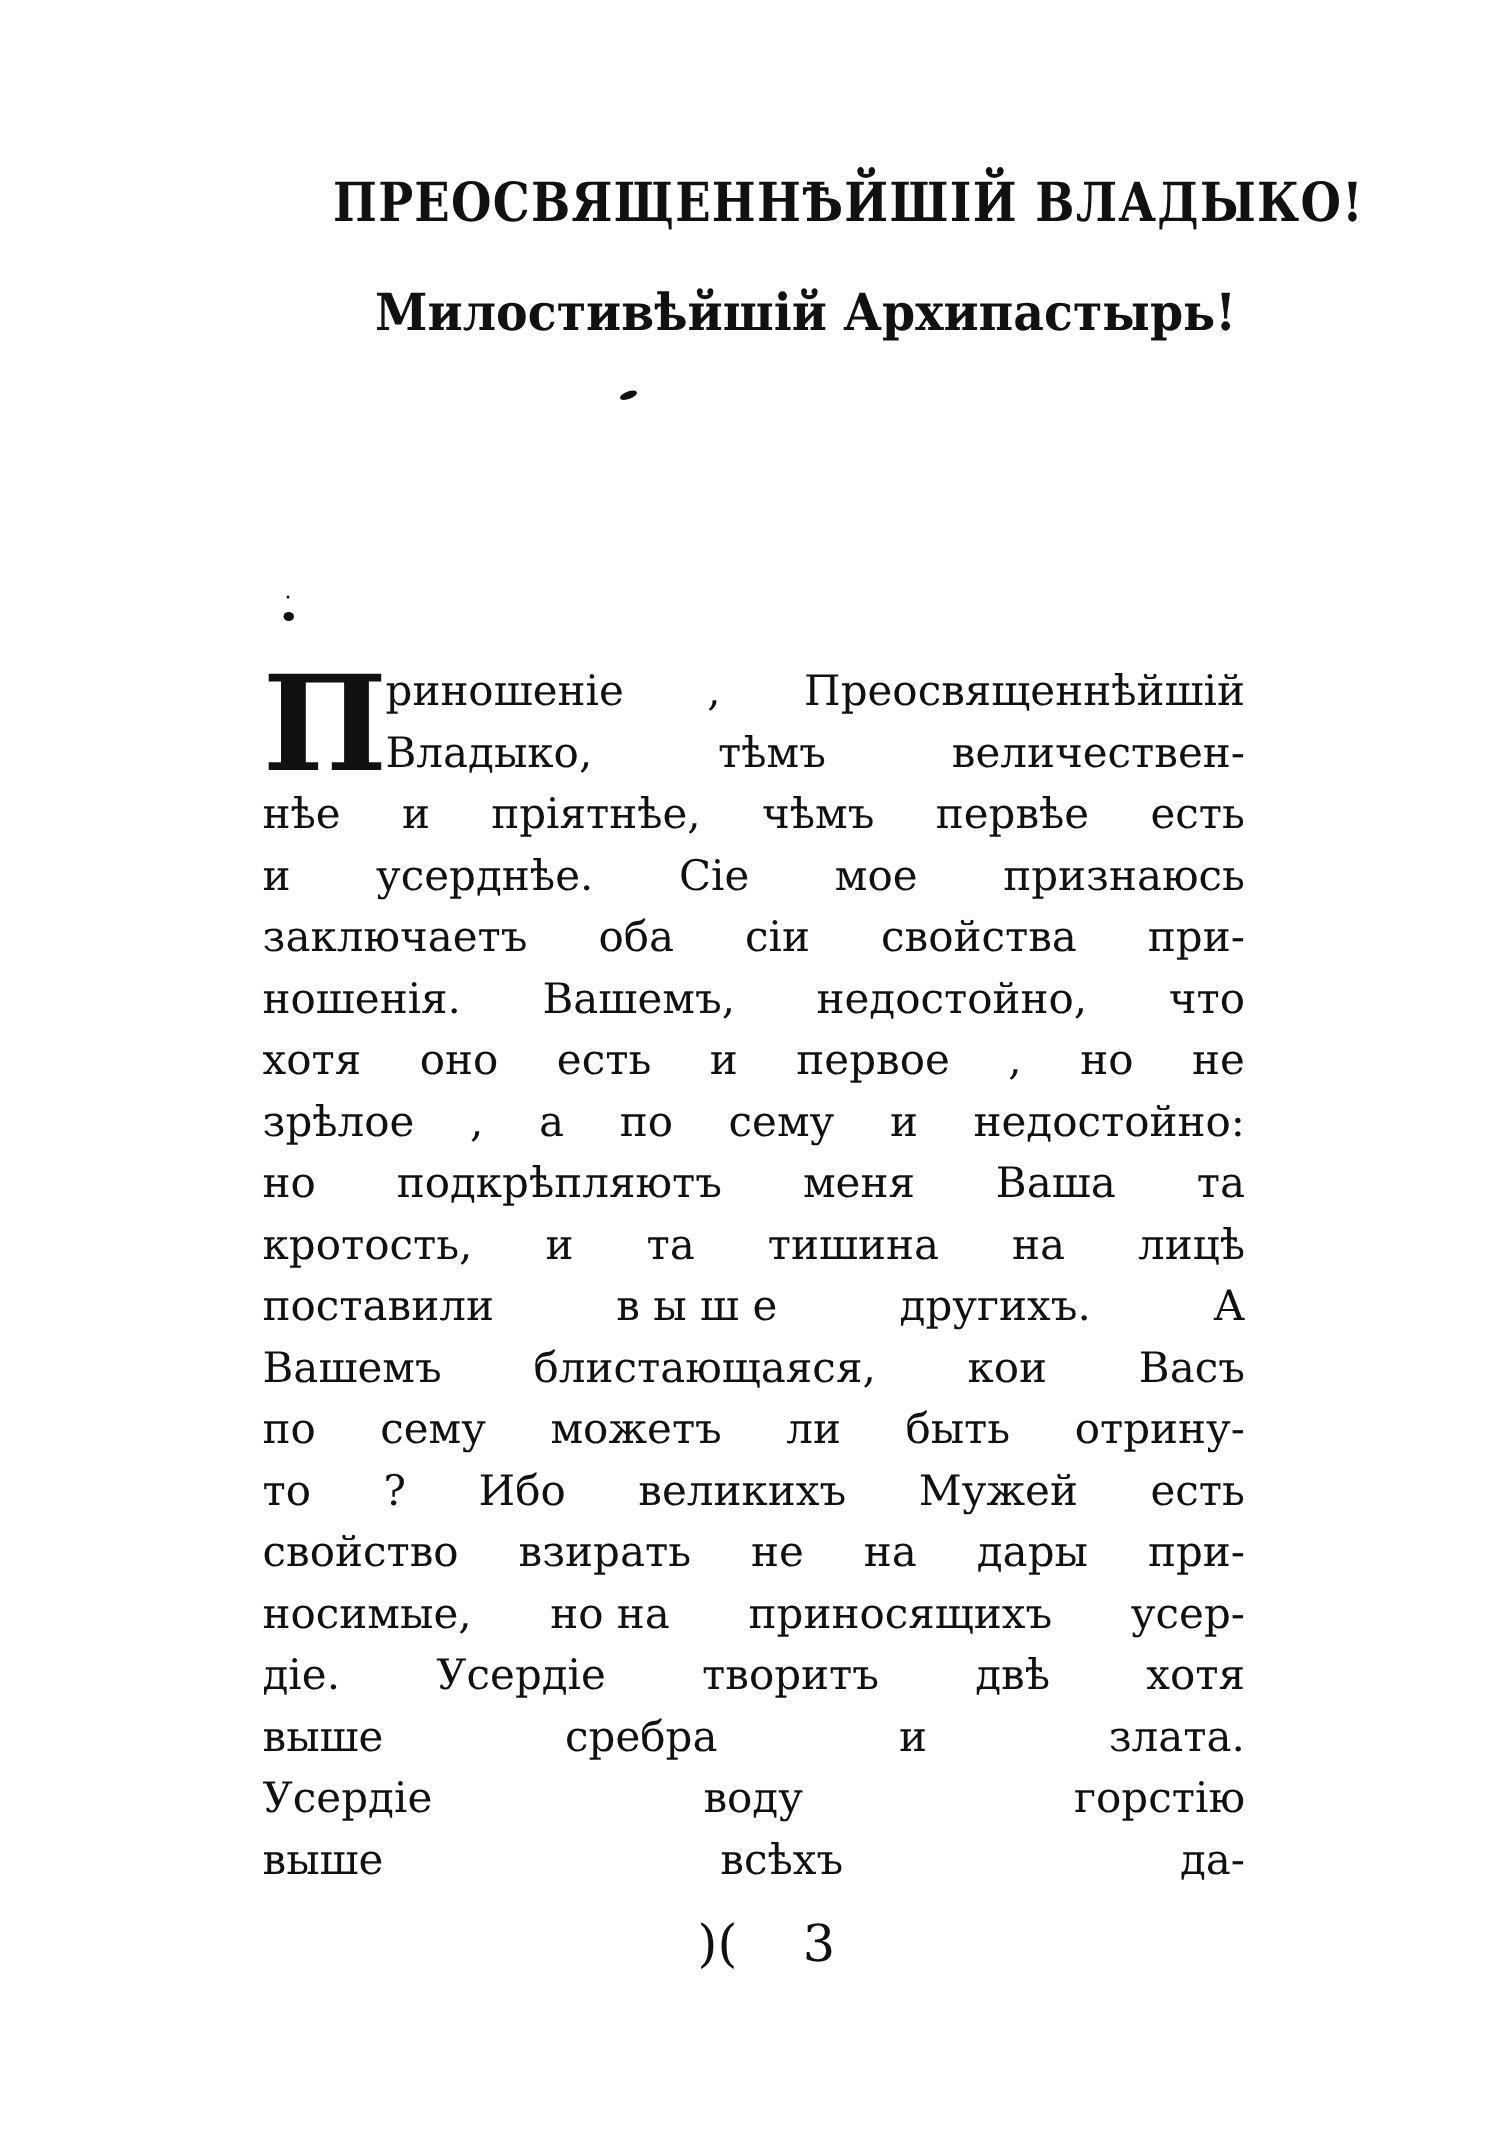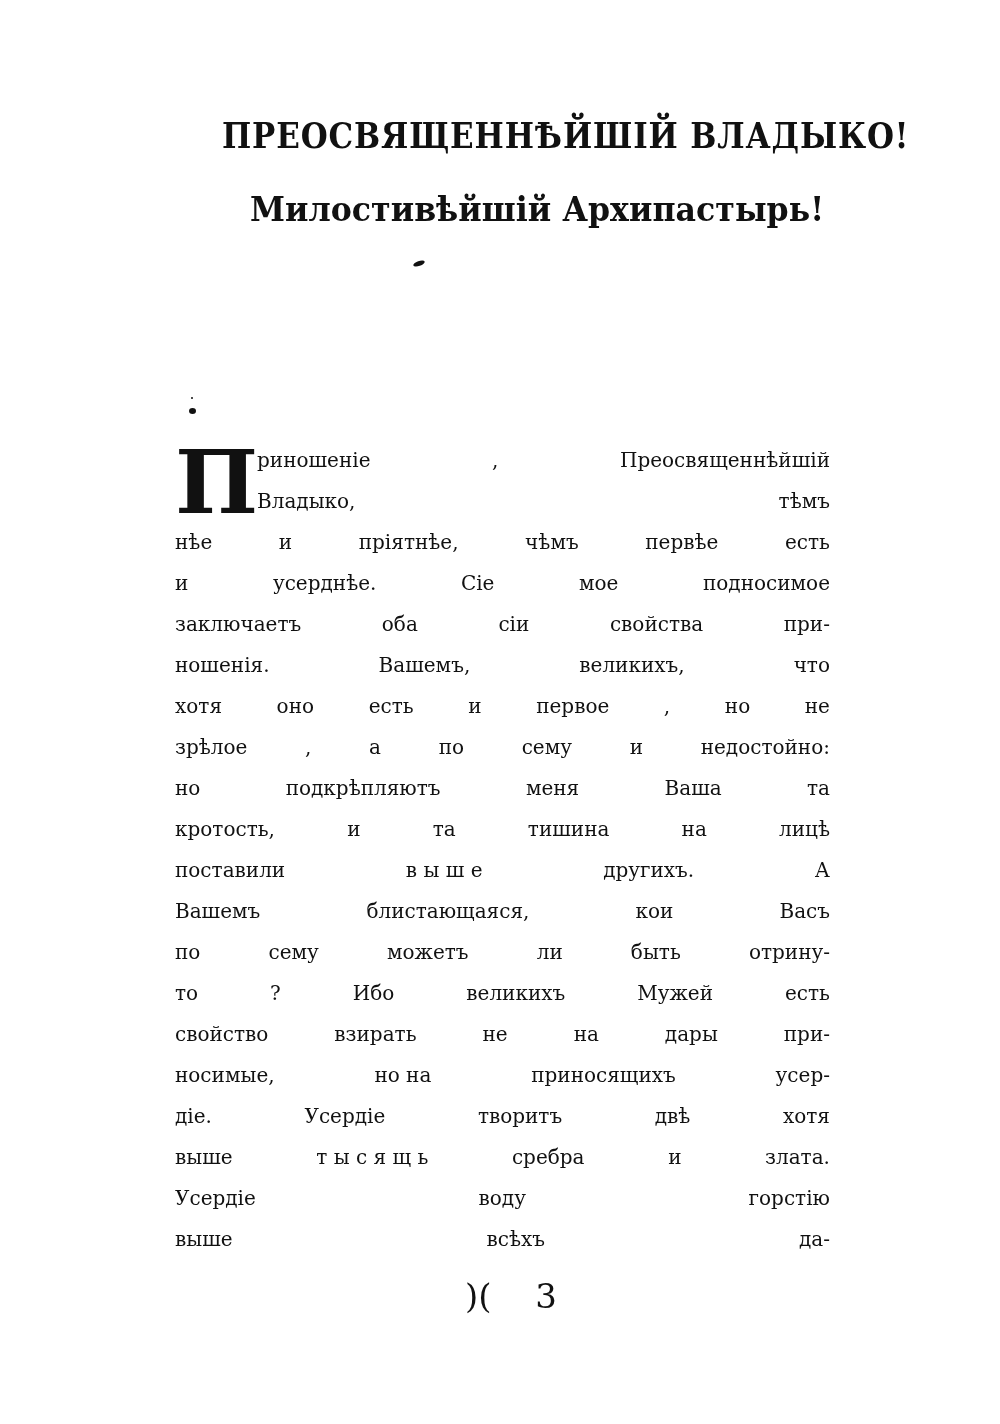--- a/index.html
+++ b/index.html
@@ -56,21 +56,21 @@
     .speck-3 { left: 191px; top: 397px; width: 2px; height: 2px; }
 
     .body-text {
       position: absolute;
       left: 175px;
       top: 440px;
       width: 655px;
     }
     .line {
       height: 41px;
-      font-size: 20px;
+      font-size: 28px;
       line-height: 41px;
       white-space: nowrap;
       display: flex;
       justify-content: space-between;
       font-family: "DejaVu Serif", serif;
     }
     .line.indent {
       padding-left: 82px;
     }
     .dropcap {
@@ -111,47 +111,48 @@
     <div class="dropcap">П</div>
     <div id="lines-container">
         <div class="line indent">
           <span class="w">риношеніе</span>
           <span class="w">,</span>
           <span class="w">Преосвященнѣйшій</span>
         </div>
         <div class="line indent">
           <span class="w">Владыко,</span>
           <span class="w">тѣмъ</span>
+          <span class="w">величествен-</span>
         </div>
         <div class="line">
           <span class="w">нѣе</span>
           <span class="w">и</span>
           <span class="w">пріятнѣе,</span>
           <span class="w">чѣмъ</span>
           <span class="w">первѣе</span>
           <span class="w">есть</span>
         </div>
         <div class="line">
           <span class="w">и</span>
           <span class="w">усерднѣе.</span>
           <span class="w">Сіе</span>
           <span class="w">мое</span>
-          <span class="w">подносимое</span>
+          <span class="w">признаюсь</span>
         </div>
         <div class="line">
           <span class="w">заключаетъ</span>
           <span class="w">оба</span>
           <span class="w">сіи</span>
           <span class="w">свойства</span>
           <span class="w">при-</span>
         </div>
         <div class="line">
           <span class="w">ношенія.</span>
           <span class="w">Вашемъ,</span>
-          <span class="w">великихъ,</span>
+          <span class="w">недостойно,</span>
           <span class="w">что</span>
         </div>
         <div class="line">
           <span class="w">хотя</span>
           <span class="w">оно</span>
           <span class="w">есть</span>
           <span class="w">и</span>
           <span class="w">первое</span>
           <span class="w">,</span>
           <span class="w">но</span>
@@ -225,21 +226,20 @@
         </div>
         <div class="line">
           <span class="w">діе.</span>
           <span class="w">Усердіе</span>
           <span class="w">творитъ</span>
           <span class="w">двѣ</span>
           <span class="w">хотя</span>
         </div>
         <div class="line">
           <span class="w">выше</span>
-          <span class="w">т ы с я щ ь</span>
           <span class="w">сребра</span>
           <span class="w">и</span>
           <span class="w">злата.</span>
         </div>
         <div class="line">
           <span class="w">Усердіе</span>
           <span class="w">воду</span>
           <span class="w">горстію</span>
         </div>
         <div class="line">

